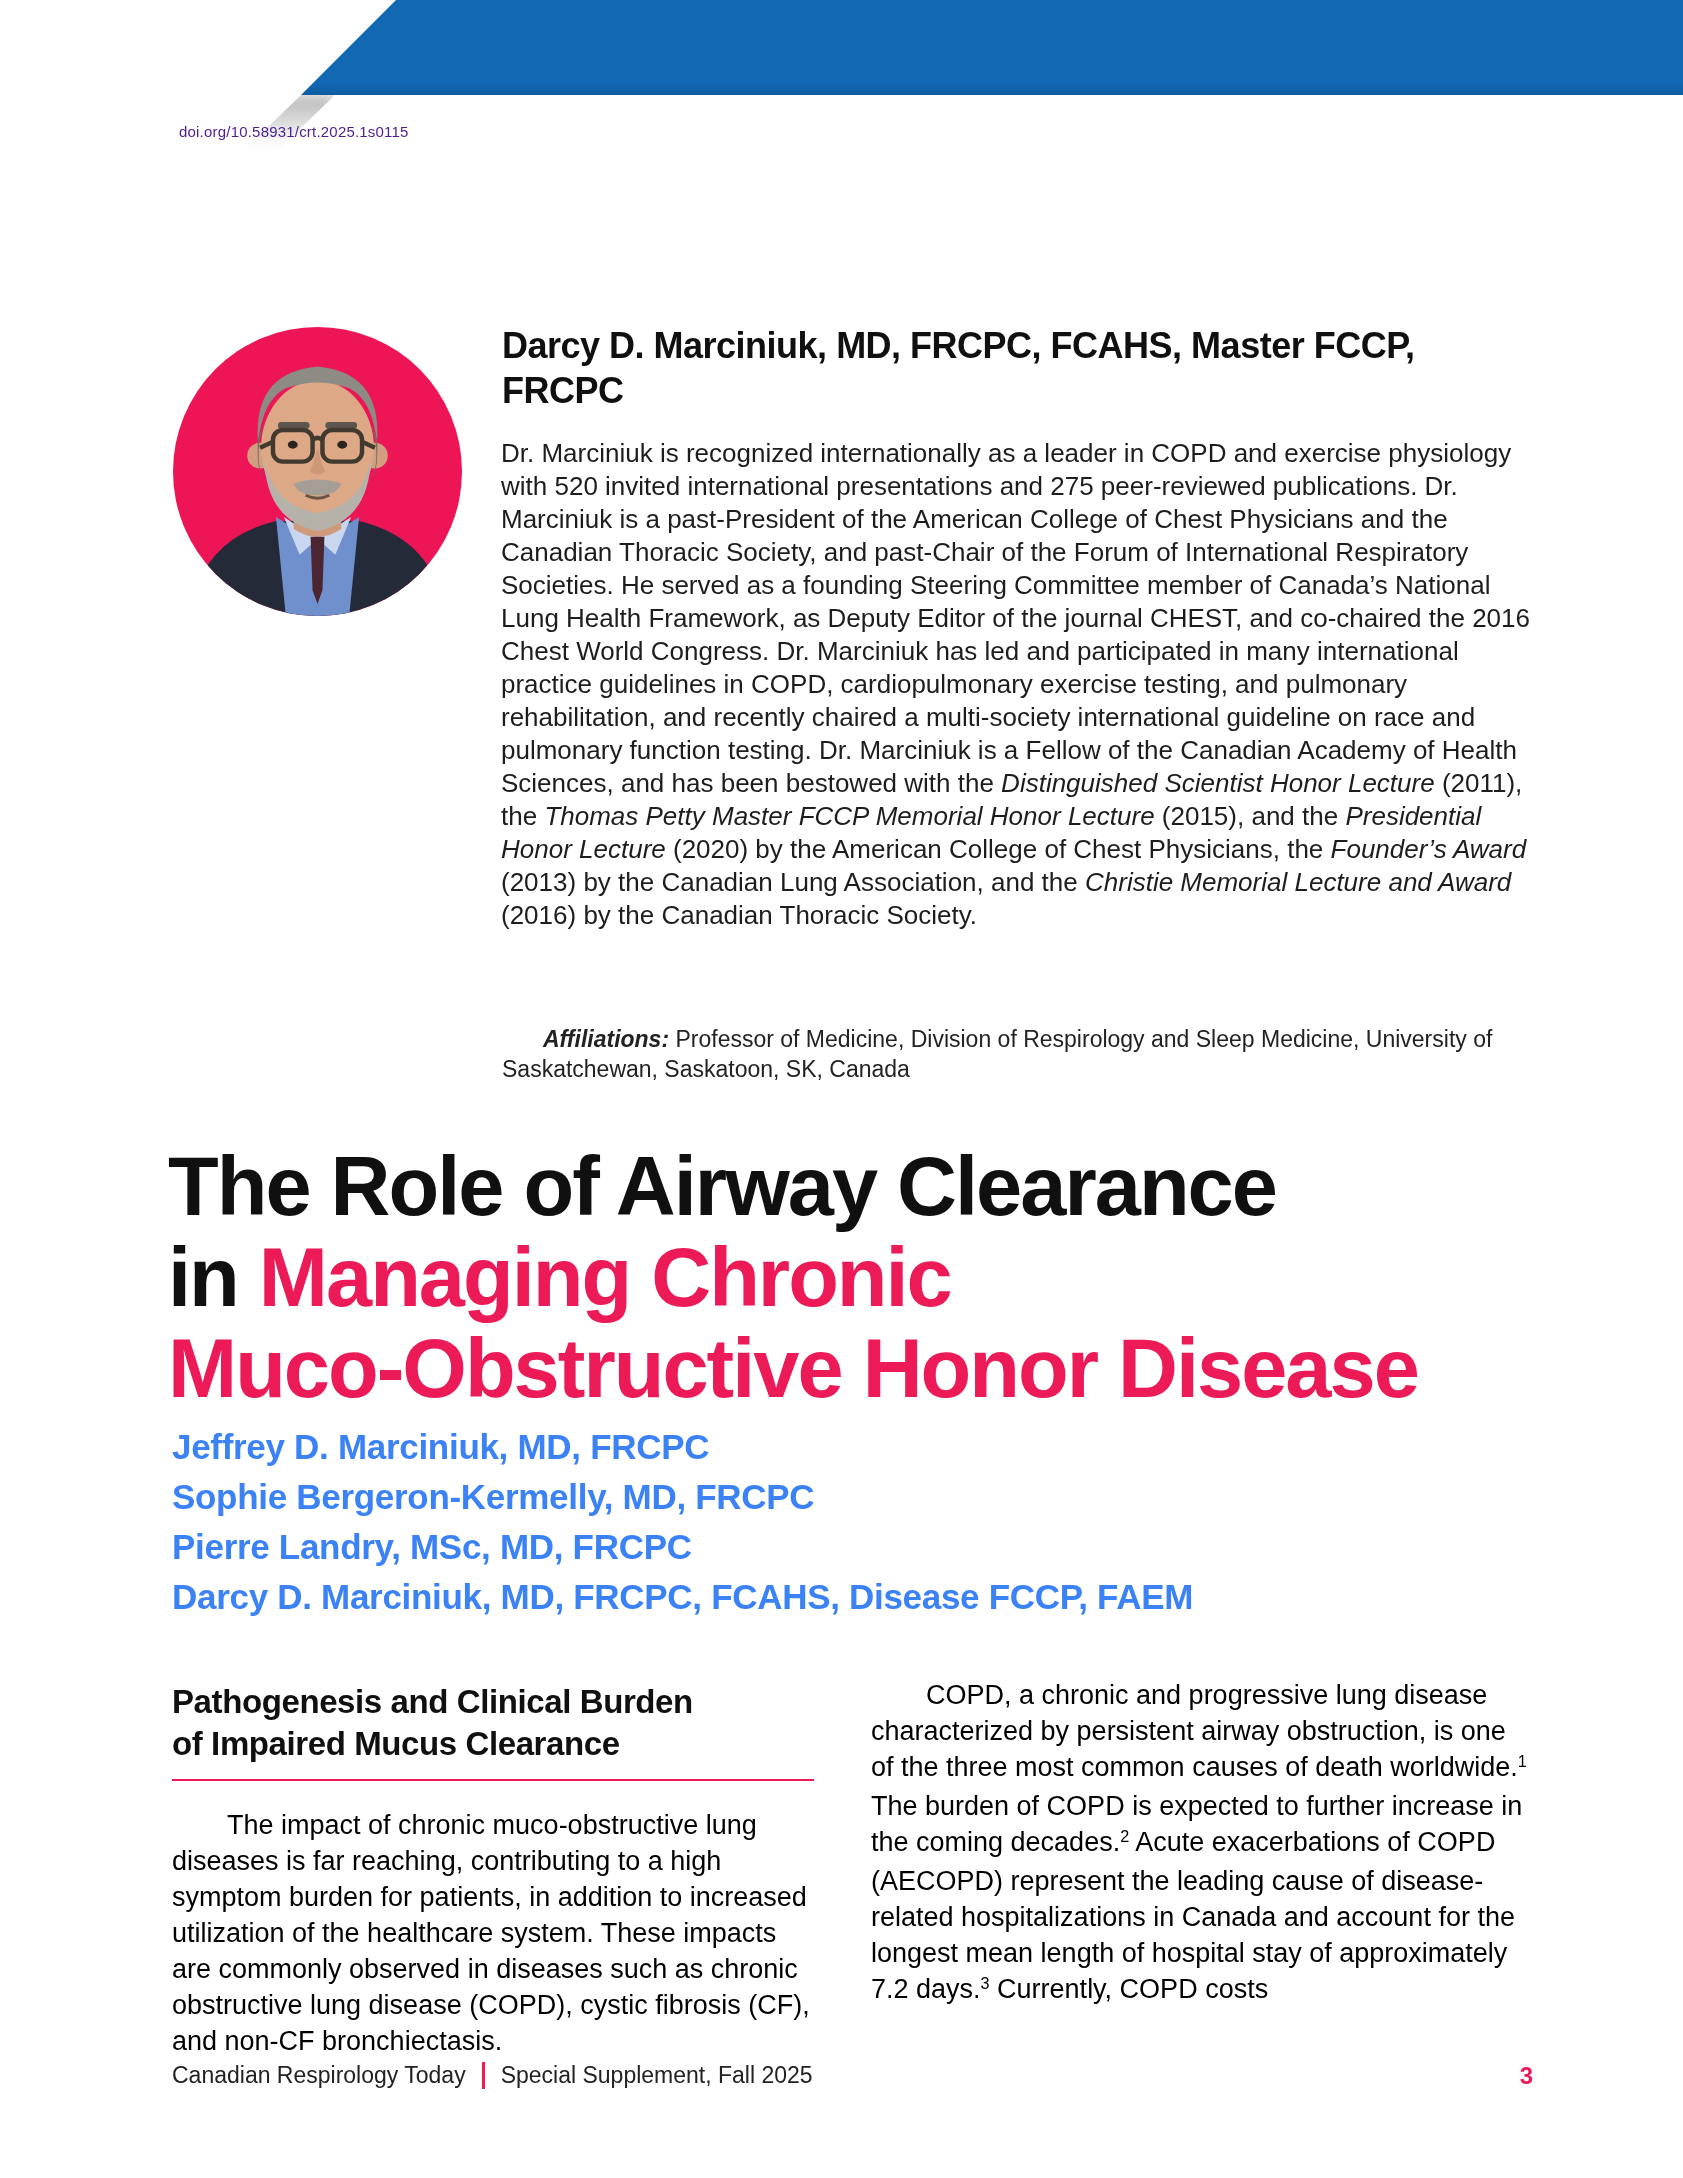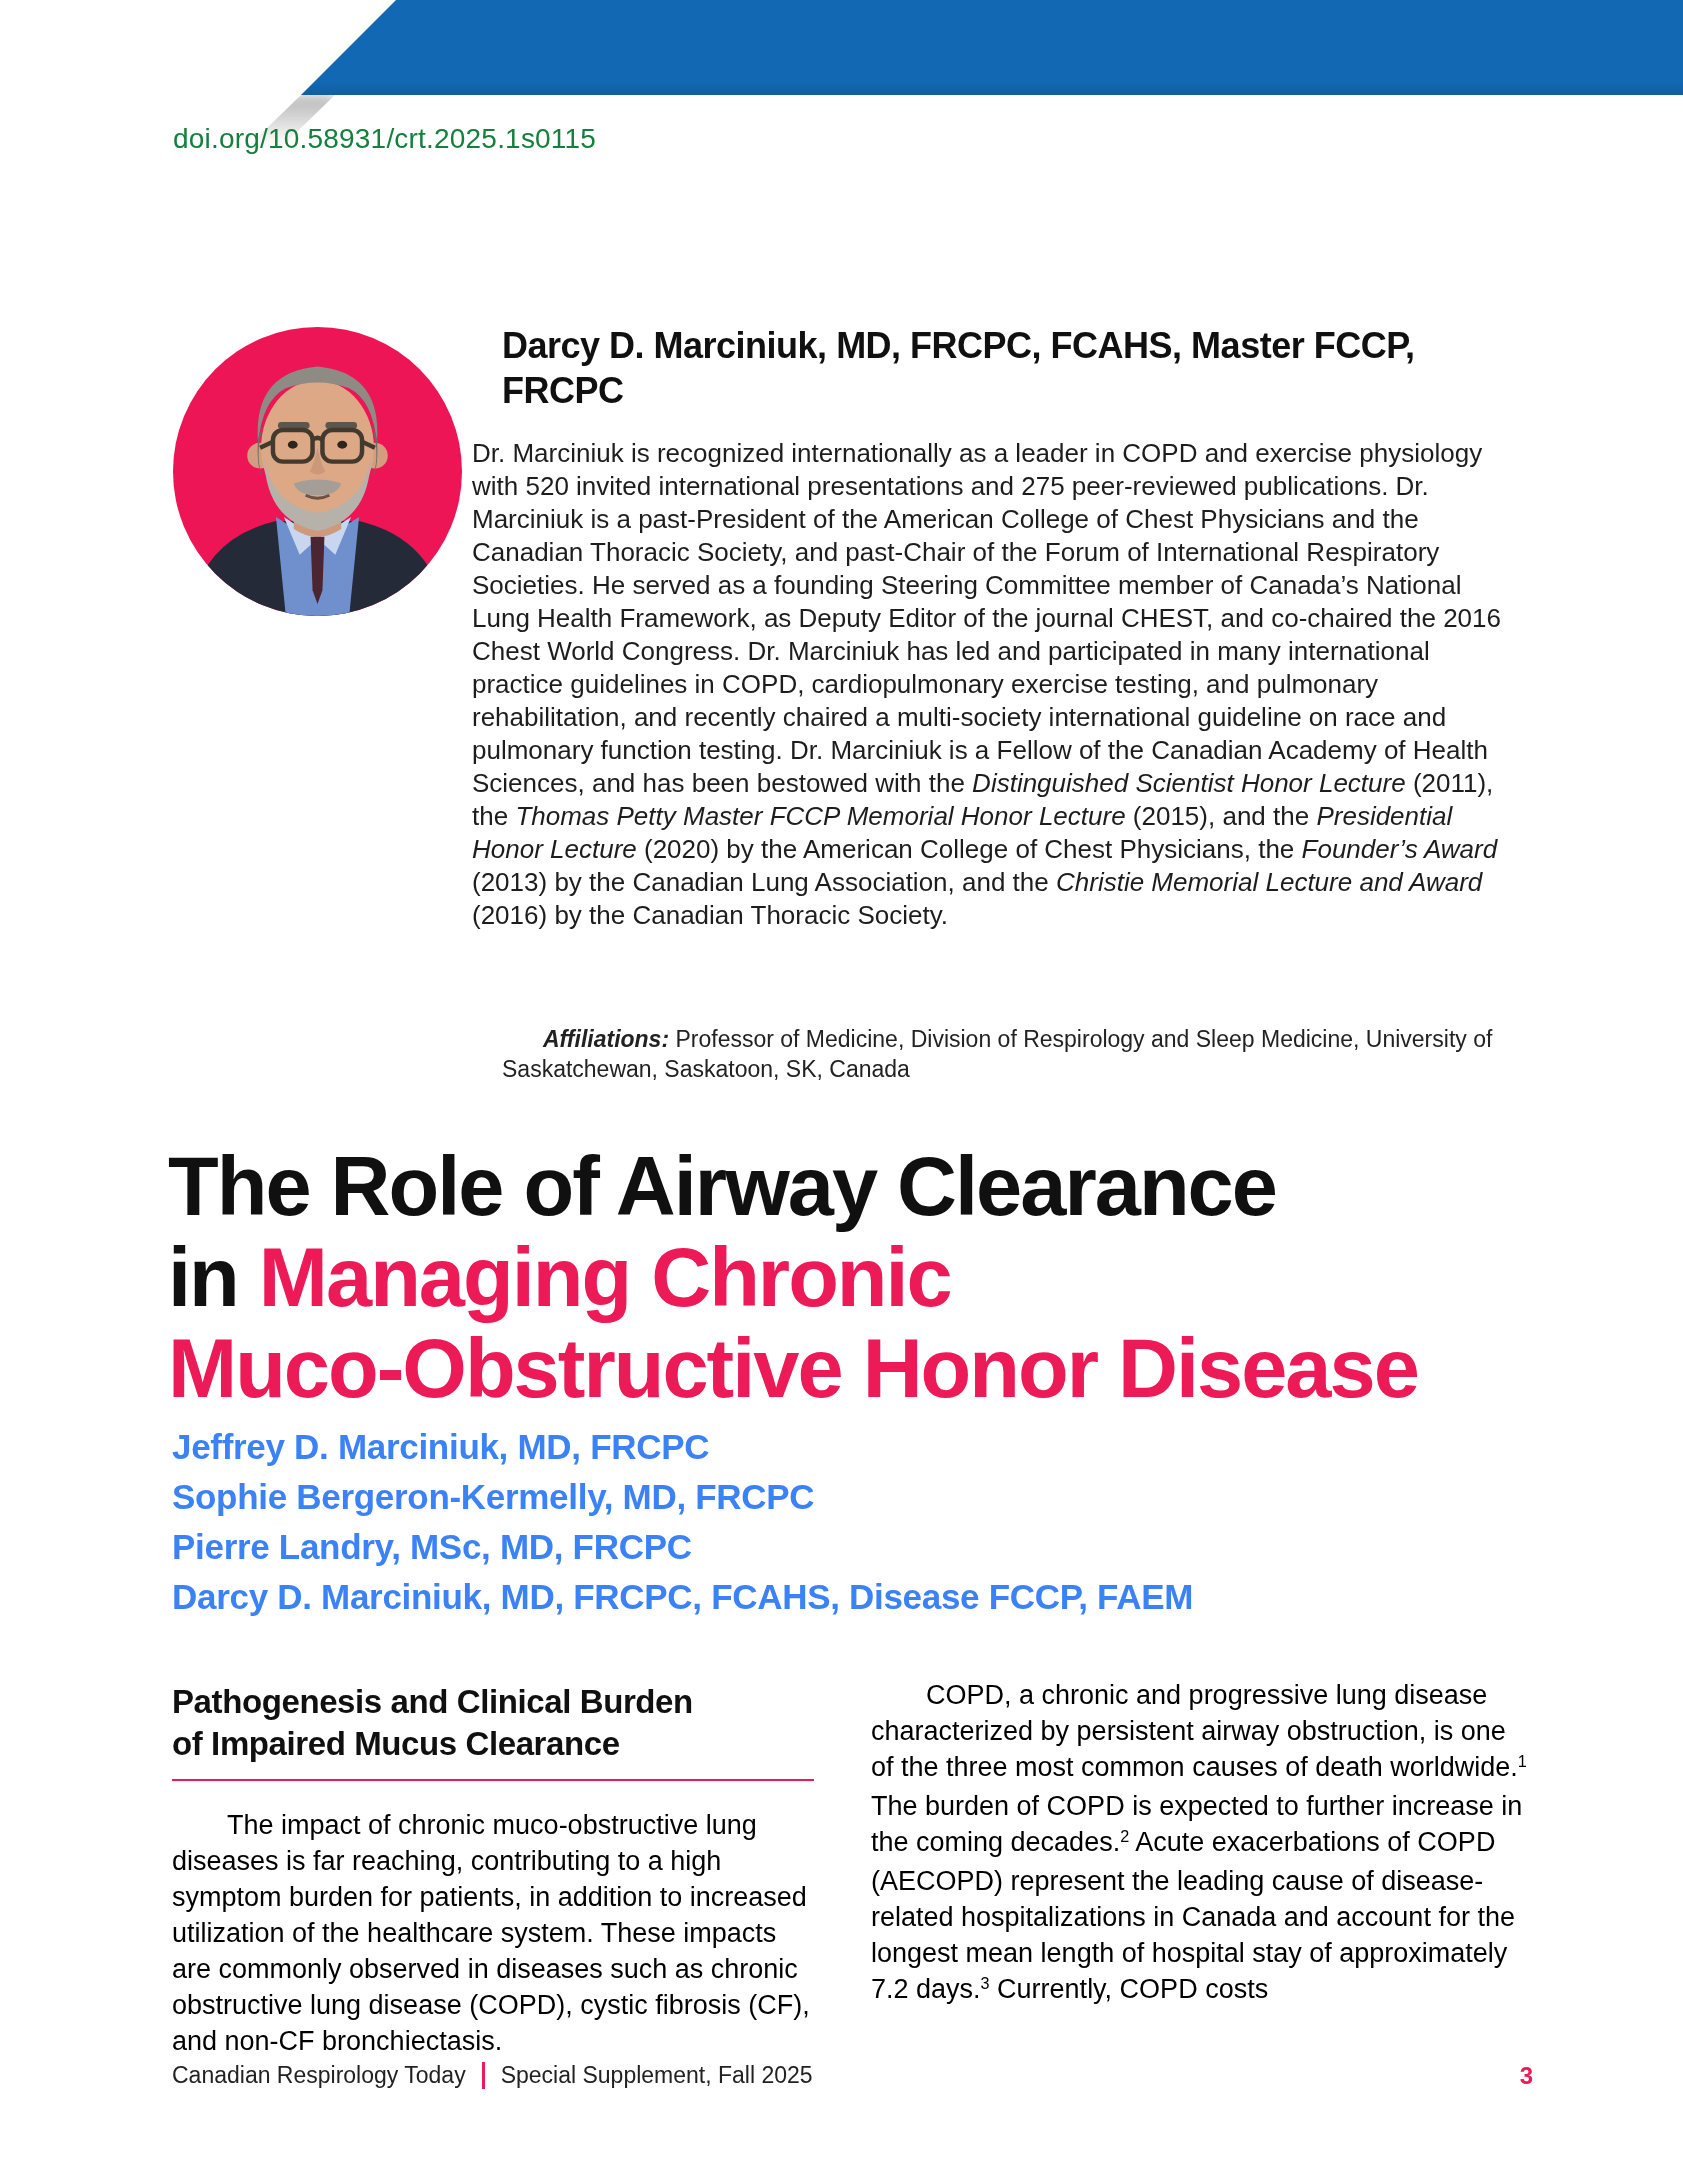--- a/index.html
+++ b/index.html
@@ -17,30 +17,30 @@
     position:absolute;left:0;top:0;width:1683px;height:95px;
     background:linear-gradient(to bottom,var(--brand-blue) 86%, #0f5ea2 100%);
     clip-path:polygon(396px 0, 1683px 0, 1683px 95px, 301px 95px);
   }
   .band-shadow{
     position:absolute;left:240px;top:95px;width:95px;height:59px;
     background:linear-gradient(to bottom,rgba(40,40,40,.35),rgba(40,40,40,0) 85%);
     clip-path:polygon(61px 0, 95px 0, 34px 59px, 0px 59px);
     filter:blur(6px);
   }
-  .doi{position:absolute;left:173px;top:123px;font-size:28px;letter-spacing:0.2px;color:#15803d;}
+  .doi{position:absolute;left:179px;top:123px;font-size:15px;letter-spacing:0.2px;color:#4c1d95;}
 
   .avatar{position:absolute;left:173px;top:327px;width:289px;height:289px;}
 
   .name-heading{
     position:absolute;left:502px;top:323px;width:1059px;
     font-size:36px;font-weight:bold;line-height:45px;letter-spacing:-0.5px;color:#101010;
   }
   .bio{
-    position:absolute;left:472px;top:437px;width:1042px;
+    position:absolute;left:501px;top:437px;width:1042px;
     font-size:26px;line-height:33px;color:#1d1d1d;
   }
   .affiliations{
     position:absolute;left:502px;top:1024px;width:1042px;
     font-size:23px;line-height:30px;color:#222;
   }
   .it{font-style:italic;}
   .bd{font-weight:bold;margin-left:41px;}
   .sup{font-size:60%;position:relative;top:-.55em;}
   .pink{color:var(--brand-pink);}

